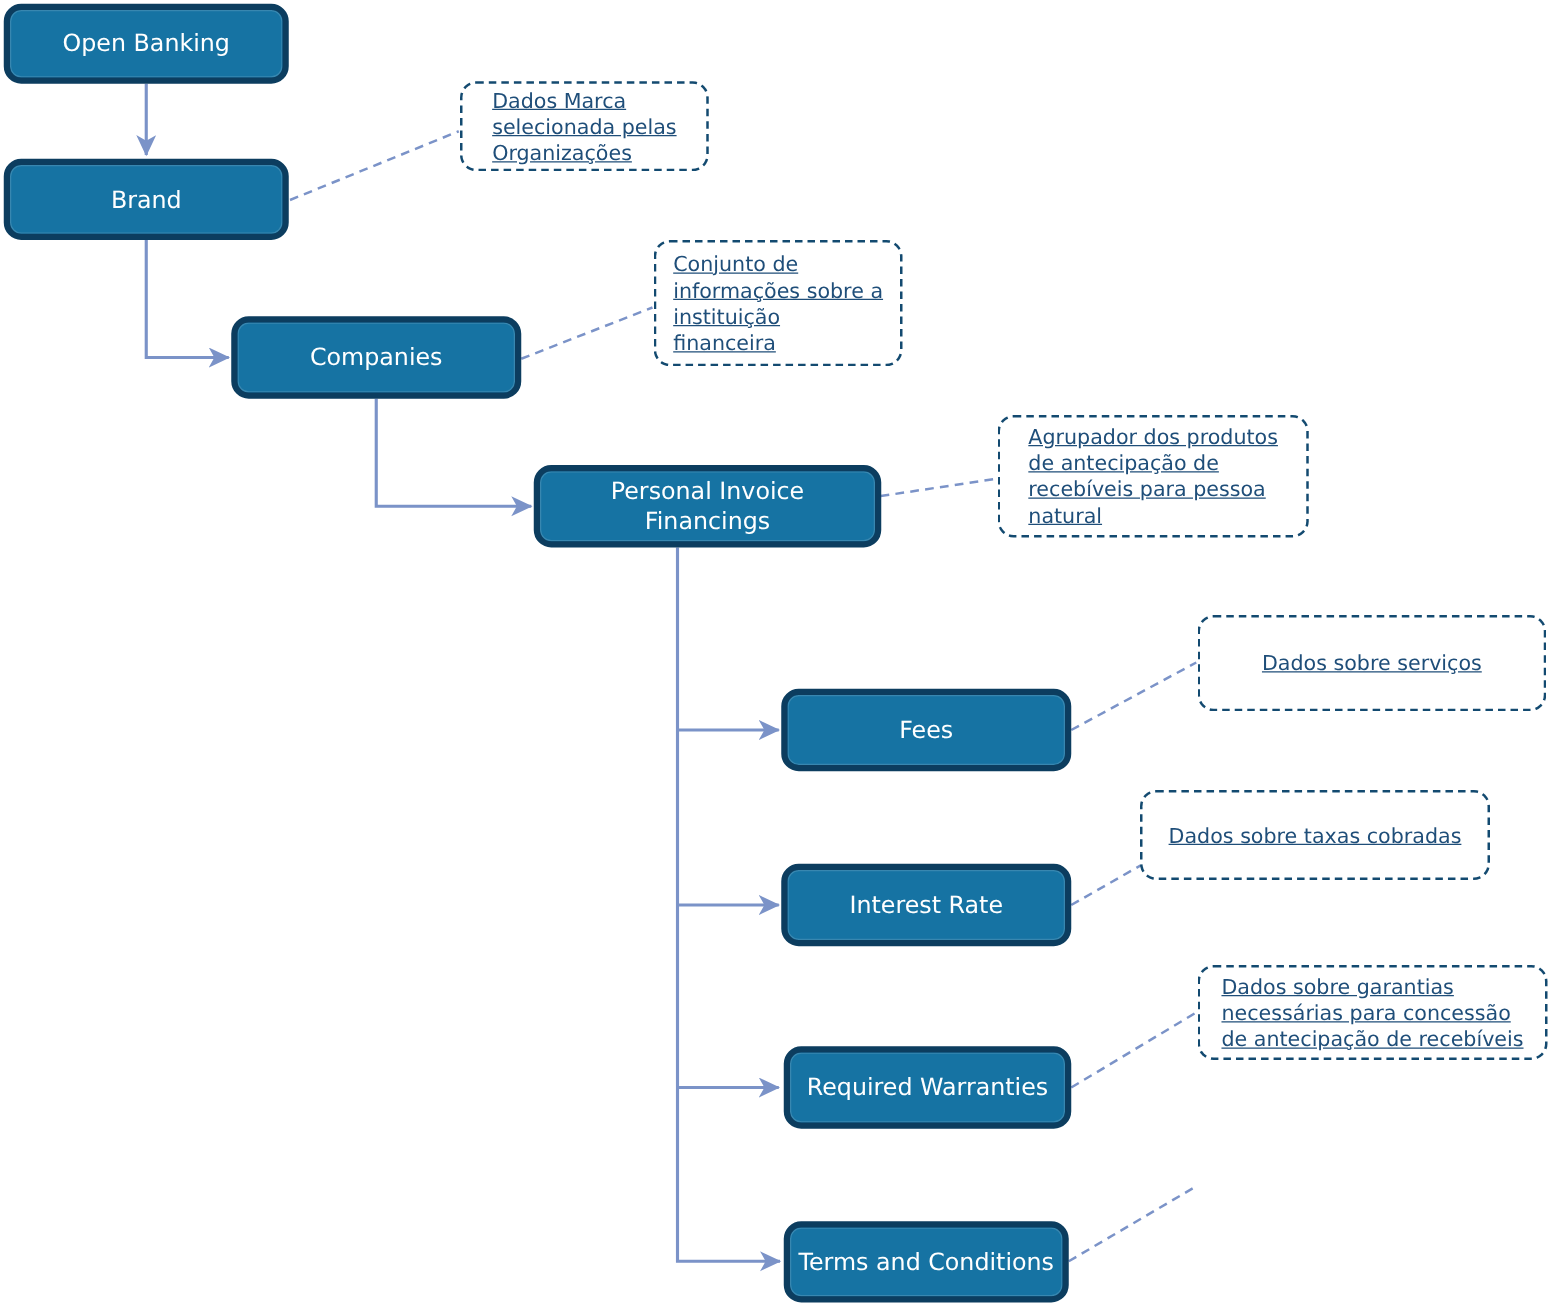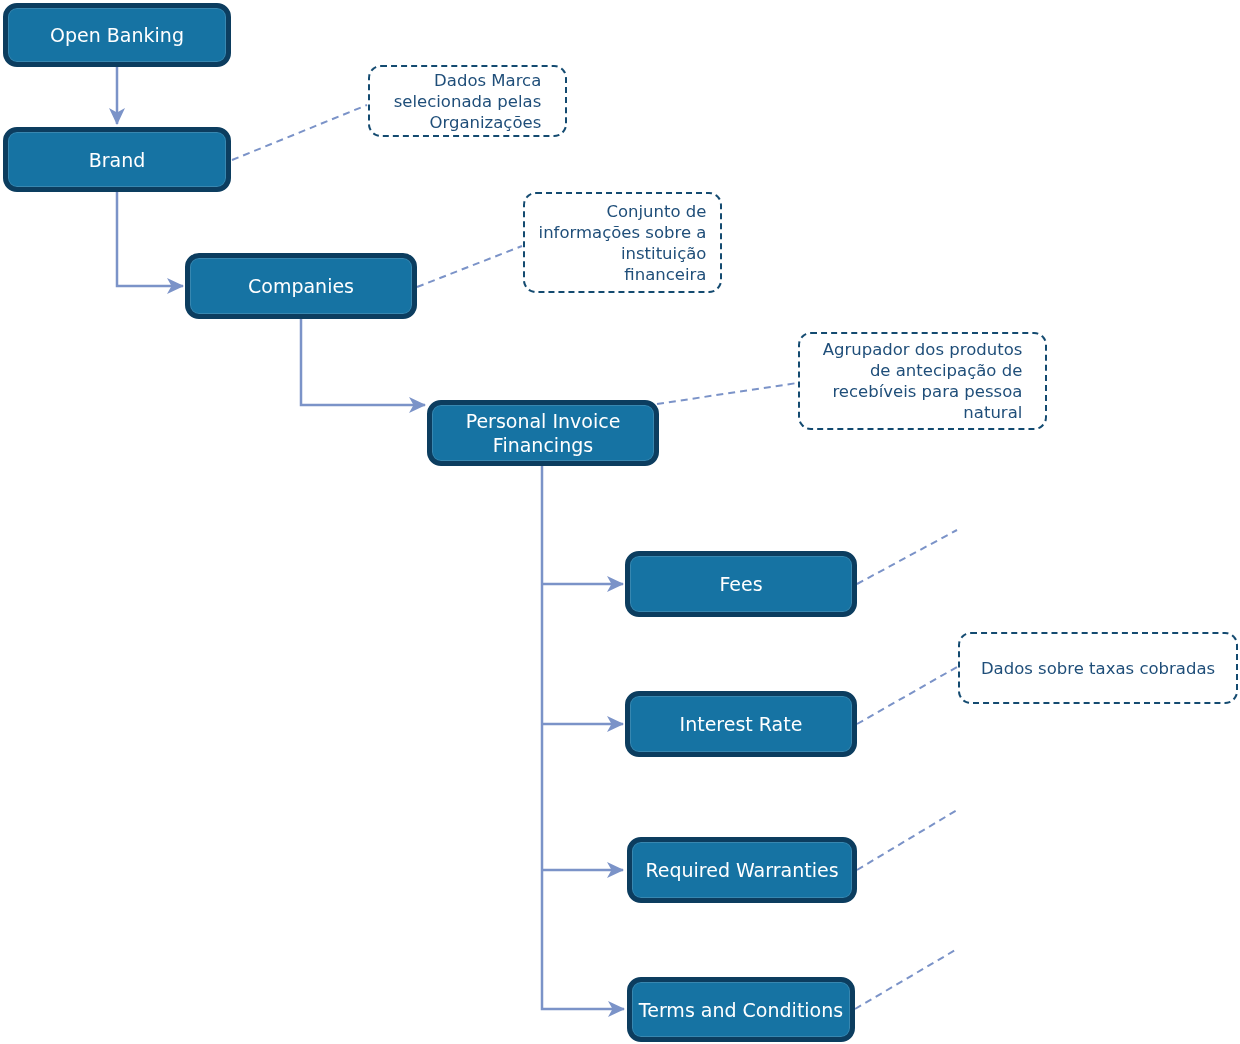--- a/index.html
+++ b/index.html
@@ -51,23 +51,24 @@
     box-sizing: border-box;
     background: #ffffff;
     border: 2.5px dashed var(--annotation-border, #134A70);
     border-radius: 13px;
     color: var(--annotation-text, #1F4E79);
     font-size: 16.5px;
     line-height: 21px;
     display: flex;
     align-items: center;
     justify-content: center;
-    text-align: right;
+    text-align: left;
     white-space: pre-line;
     padding: 4px 6px;
+    text-decoration: underline;
   }
 </style>
 </head>
 <body>
 
 <div class="canvas">
 
   <svg class="wires" viewBox="0 0 1240 1044">
     <defs>
       <marker id="arrow" markerUnits="userSpaceOnUse" markerWidth="20" markerHeight="18" refX="16" refY="8" orient="auto">
@@ -88,33 +89,37 @@
     <path class="wire-dashed" d="M657,404 L797,383"></path>
     <path class="wire-dashed" d="M857,584 L957,530"></path>
     <path class="wire-dashed" d="M857,724 L957,667"></path>
     <path class="wire-dashed" d="M857,870 L957,810"></path>
     <path class="wire-dashed" d="M855,1009 L957,949"></path>
   </svg>
 
   <div class="node" style="left:3px; top:3px; width:228px; height:64px;">Open Banking</div>
   <div class="node" style="left:185px; top:253px; width:232px; height:66px;">Companies</div>
   <div class="node" style="left:3px; top:127px; width:228px; height:65px;">Brand</div>
-  <div class="node" style="left:427px; top:372px; width:232px; height:66px;margin-top:28px;">Personal Invoice
+  <div class="node" style="left:427px; top:372px; width:278px; height:66px;">Personal Invoice
 Financings</div>
   <div class="node" style="left:625px; top:691px; width:232px; height:66px;">Interest Rate</div>
   <div class="node" style="left:625px; top:551px; width:232px; height:66px;">Fees</div>
   <div class="node" style="left:627px; top:837px; width:230px; height:66px;">Required Warranties</div>
   <div class="node" style="left:627px; top:977px; width:228px; height:65px;">Terms and Conditions</div>
 
   <div class="callout" style="left:368px; top:65px; width:199px; height:72px;">Dados Marca
 selecionada pelas
 Organizações</div>
   <div class="callout" style="left:798px; top:332px; width:249px; height:98px;">Agrupador dos produtos
 de antecipação de
 recebíveis para pessoa
 natural</div>
   <div class="callout" style="left:523px; top:192px; width:199px; height:101px;">Conjunto de
 informações sobre a
 instituição
 financeira</div>
-  <div class="callout" style="left:958px; top:632px; width:280px; height:72px;">Dados sobre taxas cobradas</div>
+  <div class="callout" style="left:958px; top:492px; width:279px; height:77px;">Dados sobre serviços</div>
+  <div class="callout" style="left:912px; top:632px; width:280px; height:72px;">Dados sobre taxas cobradas</div>
+  <div class="callout" style="left:958px; top:772px; width:280px; height:76px;">Dados sobre garantias
+necessárias para concessão
+de antecipação de recebíveis</div>
 
 </div>
 
 </body></html>

